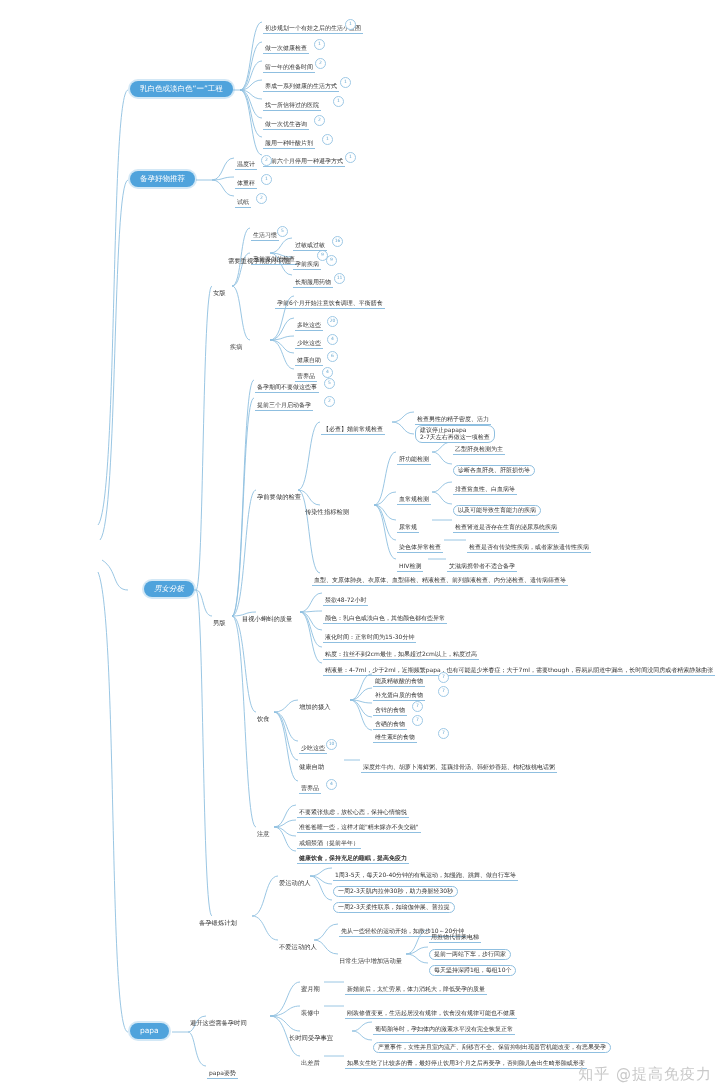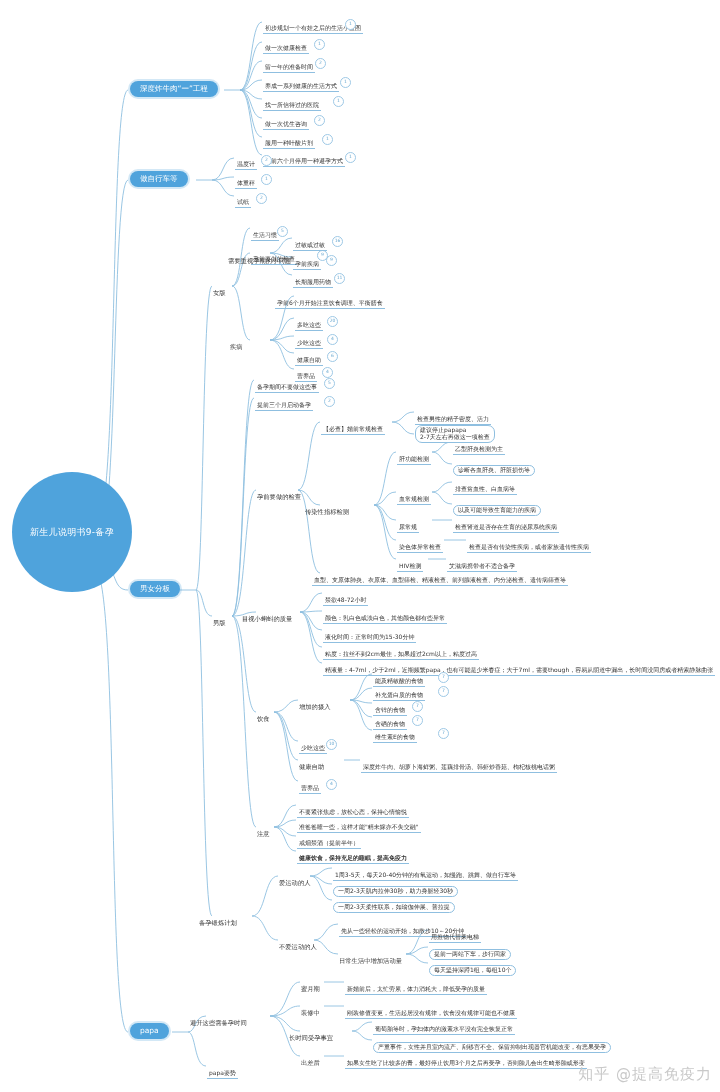--- a/index.html
+++ b/index.html
@@ -168,56 +168,53 @@
       <path d="M270,1016 C288,1016 286,1031 300,1031"></path>
       <path d="M270,1016 C288,1016 286,1056 300,1056"></path>
       <path d="M324,982 L344,982"></path>
       <path d="M324,1006 L344,1006"></path>
       <path d="M352,1031 C362,1031 360,1022 372,1022"></path>
       <path d="M352,1031 C362,1031 360,1040 372,1040"></path>
       <path d="M324,1056 L344,1056"></path>
     </g>
   </svg>
 
-  <div class="node root" style="left:12px;top:472px;">
-    <span>新生儿说明书9-备孕</span>
-  </div>
 
   <div class="node pill" style="left:130px;top:81px;">
-    <span>深度炸牛肉“一”工程</span>
+    <span>乳白色或淡白色“一”工程</span>
   </div>
 
   <div class="node" style="left:263px;top:15px;"><span class="leaf">初步规划一个有娃之后的生活小蓝图</span></div>
   <div class="badge" style="left:345px;top:19px;">1</div>
   <div class="node" style="left:263px;top:35px;"><span class="leaf">做一次健康检查</span></div>
   <div class="badge" style="left:314px;top:39px;">1</div>
   <div class="node" style="left:263px;top:54px;"><span class="leaf">留一年的准备时间</span></div>
   <div class="badge" style="left:315px;top:58px;">2</div>
   <div class="node" style="left:263px;top:73px;"><span class="leaf">养成一系列健康的生活方式</span></div>
   <div class="badge" style="left:340px;top:77px;">1</div>
   <div class="node" style="left:263px;top:92px;"><span class="leaf">找一所信得过的医院</span></div>
   <div class="badge" style="left:333px;top:96px;">1</div>
   <div class="node" style="left:263px;top:111px;"><span class="leaf">做一次优生咨询</span></div>
   <div class="badge" style="left:314px;top:115px;">2</div>
   <div class="node" style="left:263px;top:130px;"><span class="leaf">服用一种叶酸片剂</span></div>
   <div class="badge" style="left:322px;top:134px;">1</div>
   <div class="node" style="left:263px;top:148px;"><span class="leaf">提前六个月停用一种避孕方式</span></div>
   <div class="badge" style="left:345px;top:152px;">1</div>
 
   <div class="node pill" style="left:130px;top:171px;">
-    <span>做自行车等</span>
+    <span>备孕好物推荐</span>
   </div>
   <div class="node" style="left:235px;top:151px;"><span class="leaf">温度计</span></div>
   <div class="badge" style="left:261px;top:155px;">2</div>
   <div class="node" style="left:235px;top:170px;"><span class="leaf">体重秤</span></div>
   <div class="badge" style="left:261px;top:174px;">1</div>
   <div class="node" style="left:235px;top:189px;"><span class="leaf">试纸</span></div>
   <div class="badge" style="left:256px;top:193px;">2</div>
 
-  <div class="node pill" style="left:130px;top:581px;">
+  <div class="node pill" style="left:144px;top:581px;font-style:italic;">
     <span>男女分板</span>
   </div>
 
   <div class="node" style="left:213px;top:280px;"><span class="mid">女版</span></div>
   <div class="node" style="left:251px;top:222px;"><span class="leaf">生活习惯</span></div>
   <div class="badge" style="left:277px;top:226px;">5</div>
   <div class="node" style="left:251px;top:246px;"><span class="leaf">孕前要做的检查</span></div>
   <div class="badge" style="left:317px;top:250px;">9</div>
 
   <div class="node" style="left:228px;top:248px;"><span class="mid">需要重视孕期的小问题</span></div>

